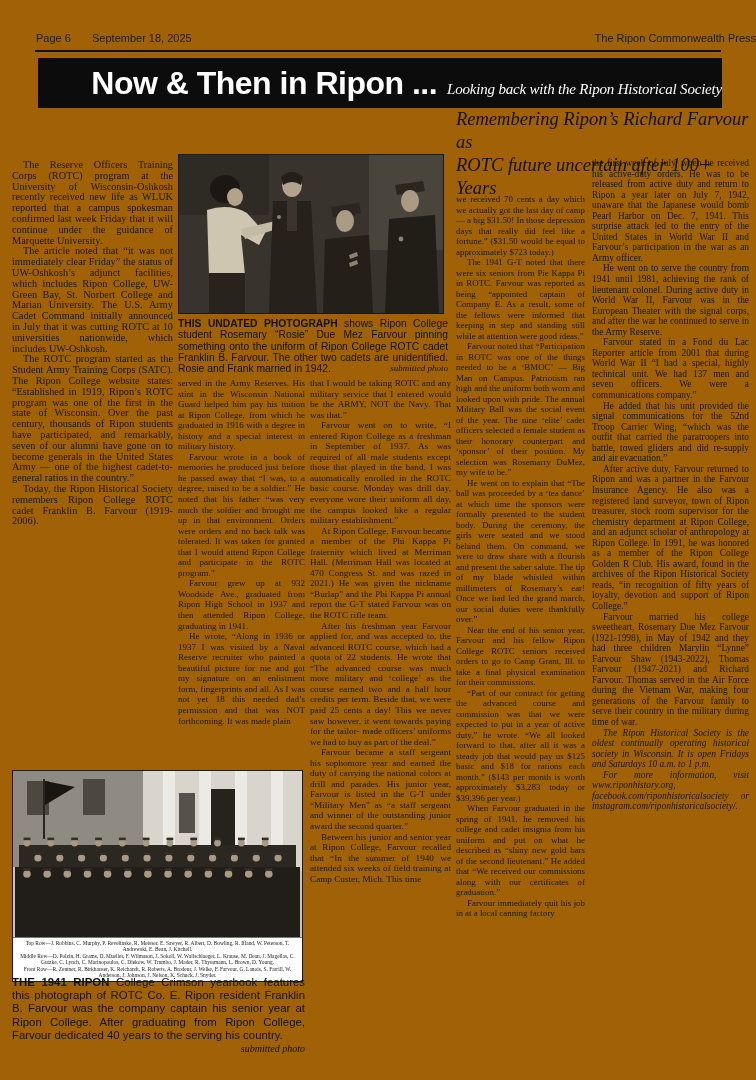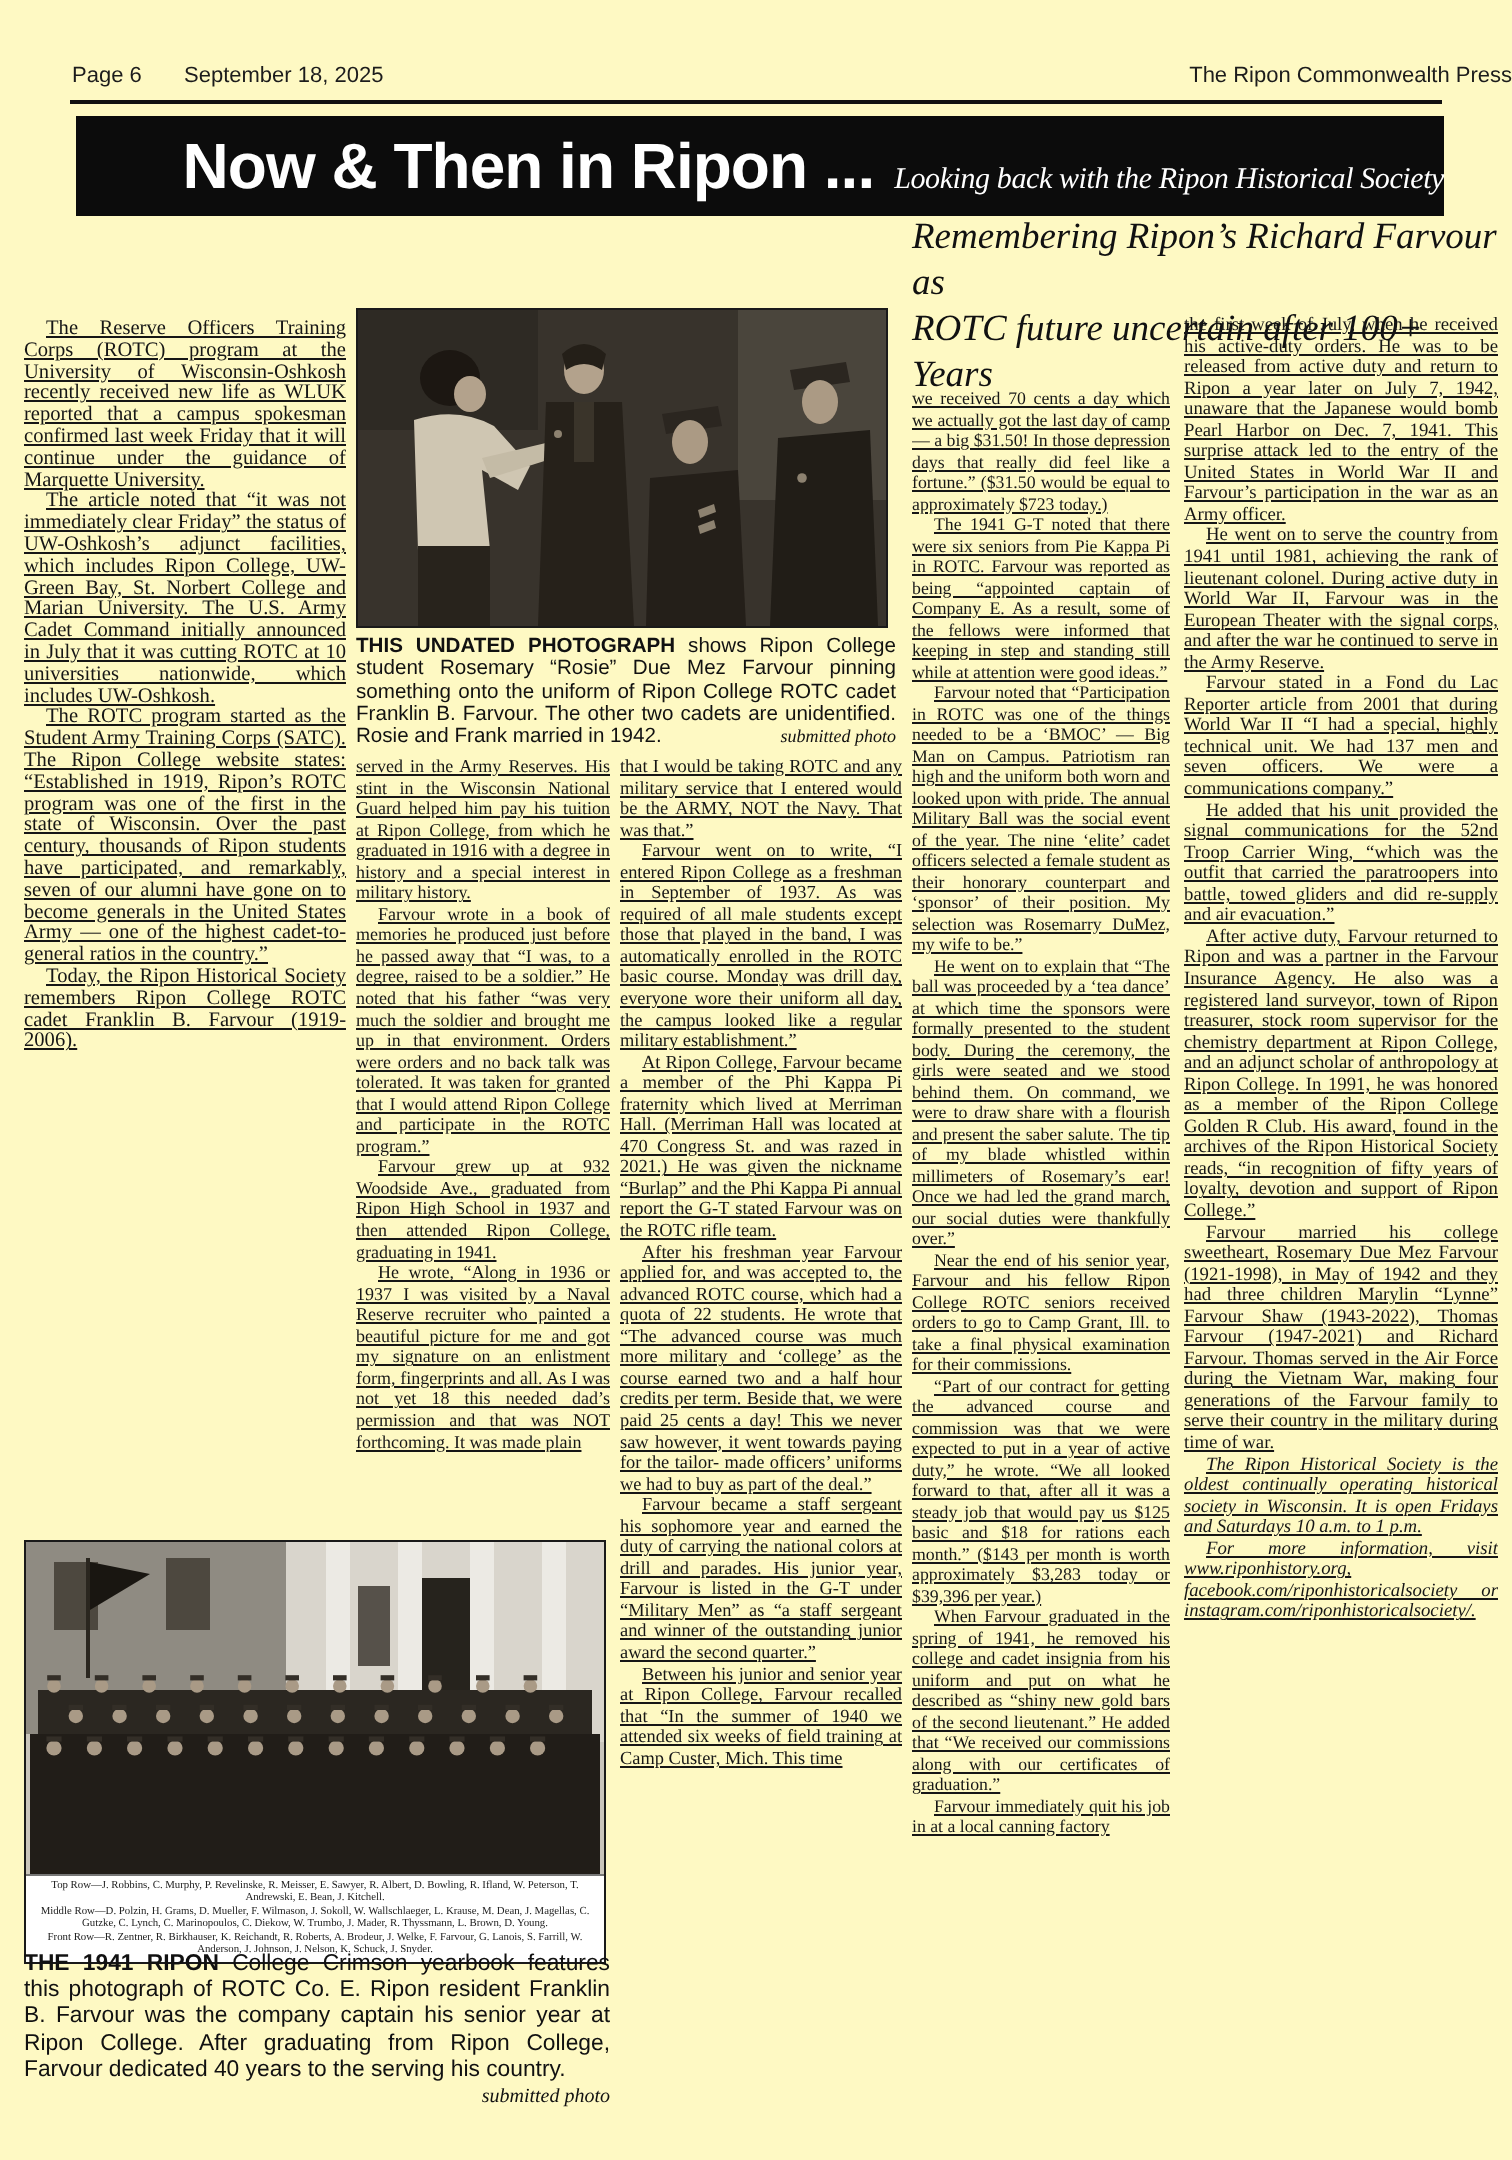--- a/index.html
+++ b/index.html
@@ -1,16 +1,16 @@
 <!DOCTYPE html>
 <html><head>
 <meta charset="utf-8">
 <style>
   html,body{margin:0;padding:0;background:#ffffff;}
-  .page{position:relative;width:756px;height:1080px;background:#fef9c3;overflow:hidden;
+  .page{position:relative;width:756px;height:1080px;background:#a16207;overflow:hidden;
         font-family:"Liberation Serif", serif;color:#161616;}
   
   .mast-item{position:absolute;top:32px;font-family:"Liberation Sans", sans-serif;
              font-size:11px;color:#1c1c1c;}
   .mast-page{left:36px;}
   .mast-date{left:92px;}
   .mast-pub{left:0;right:0;text-align:right;}
   .mast-rule{position:absolute;top:50px;left:35px;width:686px;height:2px;background:#111;}
   
   .banner{position:absolute;top:58px;left:38px;width:684px;height:50px;background:#0c0c0c;
@@ -20,21 +20,21 @@
                 color:#fff;letter-spacing:-0.5px;white-space:nowrap;}
   .banner-sub{font-family:Liberation Serif, serif;font-style:italic;font-size:15px;
               color:#fff;margin-left:10px;letter-spacing:-0.2px;white-space:nowrap;}
   
   .headline{position:absolute;top:104px;left:30px;width:420px;font-size:43px;line-height:46px;
             letter-spacing:-1px;color:#121212;white-space:nowrap;}
   .deck{position:absolute;left:456px;top:108px;width:296px;font-style:italic;font-size:18.5px;
         line-height:23px;color:#111;}
   
   .col{position:absolute;overflow:hidden;text-align:justify;}
-  .col p{margin:0;text-indent:11px;text-decoration:underline;}
+  .col p{margin:0;text-indent:11px;}
   .col p.cont{text-indent:0;}
   .col p.ital{font-style:italic;}
   .col1{left:12px;top:160px;width:161px;height:612px;font-size:10.3px;line-height:10.8px;}
   .col2{left:178px;top:378px;width:127px;height:392px;font-size:9px;line-height:10.55px;}
   .col3{left:310px;top:378px;width:141px;height:676px;font-size:9.2px;line-height:10.55px;}
   .col4{left:456px;top:158px;width:129px;height:892px;font-size:8.9px;line-height:10.5px;margin-top:36px;}
   .col5{left:592px;top:158px;width:157px;height:856px;font-size:9.4px;line-height:10.55px;}
   
   .photo-top{position:absolute;left:178px;top:154px;width:266px;height:160px;
              border:1px solid #1a1a1a;box-sizing:border-box;background:#3a352f;}

